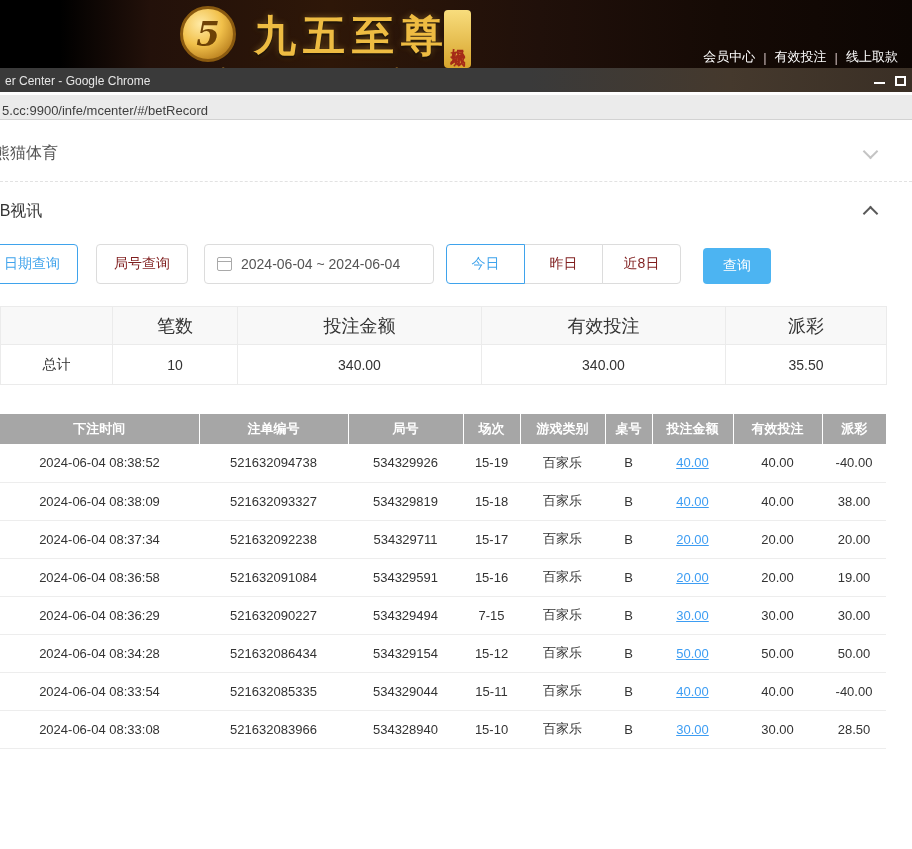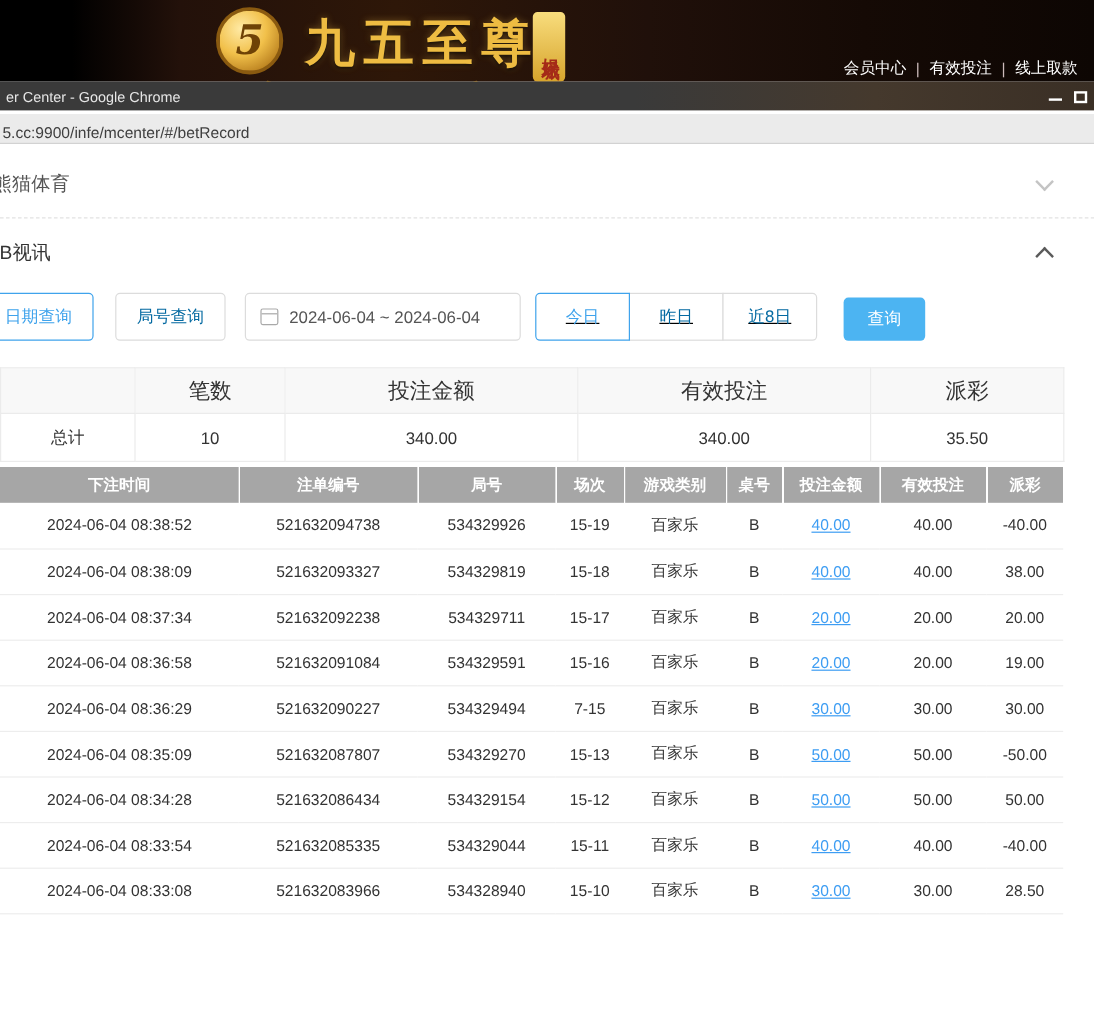--- a/index.html
+++ b/index.html
@@ -44,45 +44,45 @@
   .section-row.panda { height:56px; border-bottom:1px dashed #e2e2e2; }
   .section-row.bb { height:58px; }
   .section-label { font-size:16px; color:#3c3c3c; }
   .panda .section-label { margin-left:-6px; color:#555; }
   .bb .section-label { margin-left:-11px; color:#333; }
   .chev { position:absolute; right:36px; width:11px; height:11px; border-right:2px solid #c4c4c4; border-bottom:2px solid #c4c4c4; }
   .chev.down { transform:rotate(45deg); top:20px; }
   .chev.up { transform:rotate(-135deg); top:26px; border-color:#5a5a5a; }
 
   .filters { display:flex; align-items:flex-end; height:42px; margin:2px 0 22px 0; }
-  .btn { height:40px; border:1px solid #dcdcdc; border-radius:4px; background:#fff; color:#0369a1;
+  .btn { height:40px; border:1px solid #dcdcdc; border-radius:4px; background:#fff; color:#7f1d1d;
     font-size:14px; padding:0 17px; cursor:pointer; }
   .btn.outline-active { border-color:#3fa3ec; color:#3fa3ec; }
   .btn.date-query { margin-left:-14px; }
   .btn.round-query { margin-left:18px; }
   .date-input { margin-left:16px; width:230px; height:40px; border:1px solid #dcdcdc; border-radius:4px;
     display:flex; align-items:center; padding:0 10px; cursor:pointer; background:#fff; }
   .cal { width:15px; height:14px; border:1px solid #a9a9a9; border-radius:2px; position:relative; margin:0 9px 0 2px; flex:none; }
   .cal::before { content:""; position:absolute; left:0; right:0; top:3px; border-top:1px solid #a9a9a9; }
   .date-input .date-text { font-size:14px; color:#555; }
-  .seg { display:flex; margin-left:12px;text-decoration:underline; }
+  .seg { display:flex; margin-left:12px; }
   .seg .btn { border-radius:0; width:79px; padding:0; margin-left:-1px; }
   .seg .btn:first-child { border-radius:4px 0 0 4px; margin-left:0; }
   .seg .btn:last-child { border-radius:0 4px 4px 0; }
   .seg .btn.outline-active { position:relative; z-index:1; }
   .btn.search { margin-left:22px; height:36px; width:68px; padding:0; background:#4cb4f2; border:none; color:#fff; border-radius:4px; }
 
   table { border-collapse:collapse; table-layout:fixed; width:886px; }
   td, th { text-align:center; font-weight:normal; overflow:hidden; white-space:nowrap; }
 
   .summary-table { margin-top:0; }
   .summary-table th { height:38px; background:#f8f8f8; border:1px solid #ebebeb; font-size:18px; color:#333; }
   .summary-table td { height:40px; background:#fff; border:1px solid #ebebeb; font-size:14px; color:#333;margin-left:45px; }
 
-  .bet-table { margin-top:4px; }
+  .bet-table { margin-top:29px; }
   .bet-table thead th { height:30px; background:#a6a6a6; color:#fff; font-size:13px; font-weight:bold;
     border-right:1px solid #fff; }
   .bet-table thead th:last-child { border-right:none; }
   .bet-table tbody td { height:38px; font-size:13px; color:#333; border-bottom:1px solid #ededed; }
   a.link { color:#3d9df3; text-decoration:underline; cursor:pointer; }
   .neg { color:#f44336; }
 </style>
 </head>
 <body>
 
@@ -248,31 +248,20 @@
     <td>521632090227</td>
     <td>534329494</td>
     <td>7-15</td>
     <td>百家乐</td>
     <td>B</td>
     <td><a class="link">30.00</a></td>
     <td>30.00</td>
     <td>30.00</td>
   </tr>
 
-  <tr>
-    <td>2024-06-04 08:35:09</td>
-    <td>521632087807</td>
-    <td>534329270</td>
-    <td>15-13</td>
-    <td>百家乐</td>
-    <td>B</td>
-    <td><a class="link">50.00</a></td>
-    <td>50.00</td>
-    <td class="neg">-50.00</td>
-  </tr>
 
   <tr>
     <td>2024-06-04 08:34:28</td>
     <td>521632086434</td>
     <td>534329154</td>
     <td>15-12</td>
     <td>百家乐</td>
     <td>B</td>
     <td><a class="link">50.00</a></td>
     <td>50.00</td>

